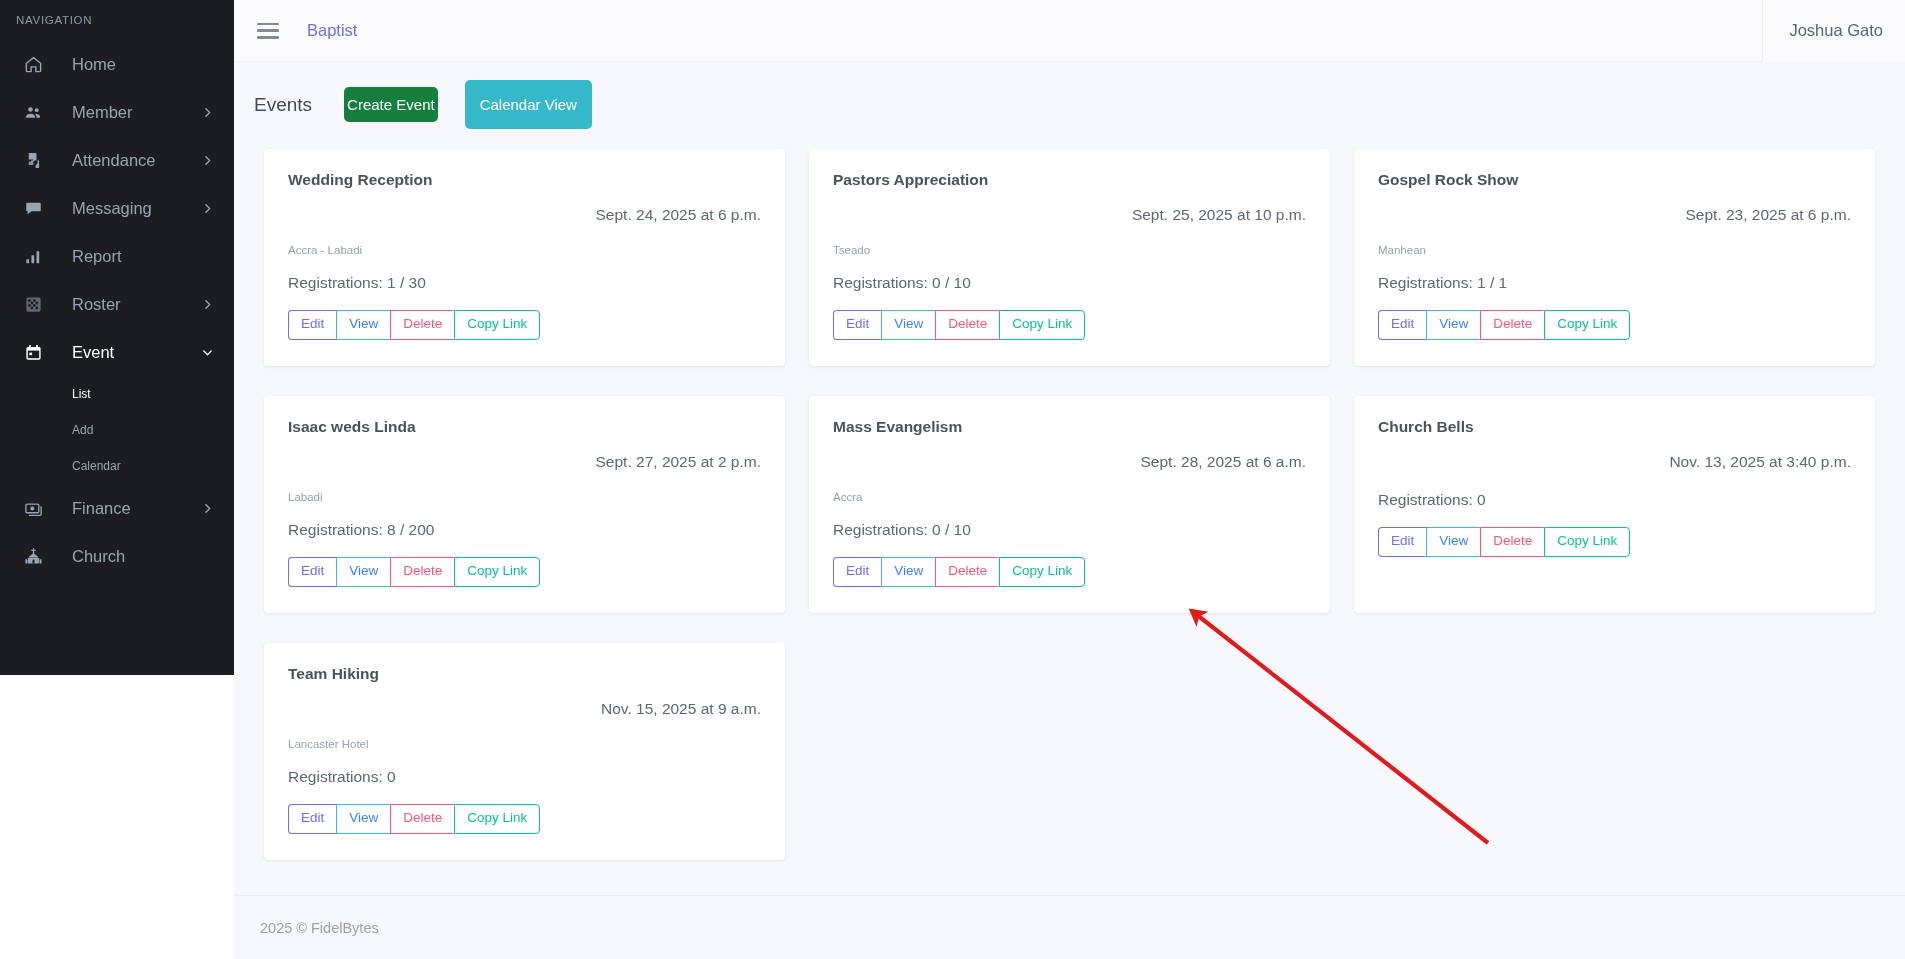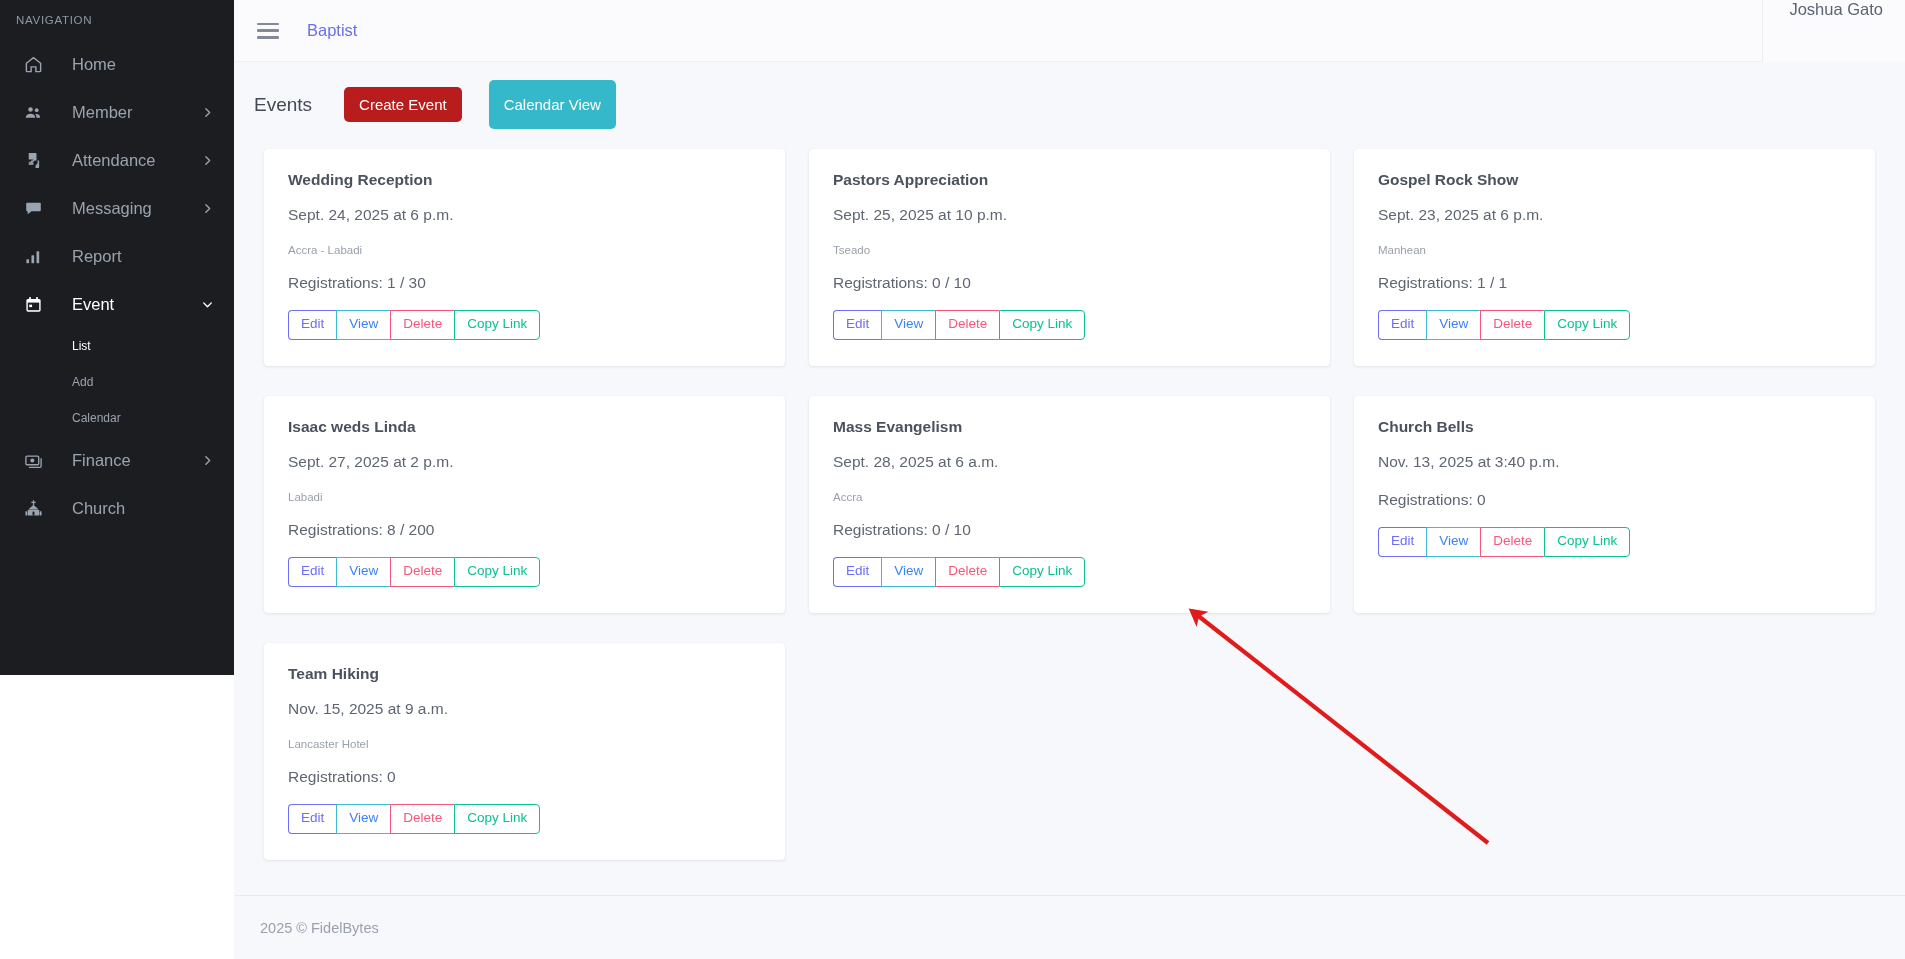--- a/index.html
+++ b/index.html
@@ -95,21 +95,21 @@
   .brand-link {
     margin-left: 28px;
     color: #6b6fe8;
     font-size: 16.5px;
     cursor: pointer;
   }
   .topbar-right {
     margin-left: auto;
     height: 62px;
     display: flex;
-    align-items: flex-start;
+    align-items: center;
     padding: 0 22px 0 26px;
     border-left: 1px solid #eceef3;
     color: #5b6374;
     font-size: 16.5px;
     cursor: pointer;
     background: #fbfbfd;
   }
 
   
   #content {
@@ -124,26 +124,26 @@
     padding: 18px 0 14px 20px;
     gap: 10px;
   }
   .page-title {
     font-size: 19px;
     color: #434a54;
     font-weight: 400;
     margin-right: 22px;
   }
   .btn-primary {
-    background: #b91c1c;
+    background: #15803d;
     color: #ffffff;
     border: none;
     border-radius: 5px;
     font-size: 15px;
-    padding: 9px 15px;
+    padding: 9px 3px;
     cursor: pointer;
     font-family: inherit;
     margin-right: 17px;
   }
   .btn-info {
     background: #35b8ca;
     color: #ffffff;
     border: none;
     border-radius: 5px;
     font-size: 15px;
@@ -173,20 +173,21 @@
   .card-title {
     font-size: 15.5px;
     color: #4b525e;
     font-weight: bold;
     margin-bottom: 17px;
   }
   .card-date {
     font-size: 15.5px;
     color: #5f6673;
     margin-bottom: 20px;
+    text-align: right;
   }
   .card-venue {
     font-size: 11.5px;
     color: #9aa0ab;
     margin-bottom: 18px;
   }
   .card-regs {
     font-size: 15.5px;
     color: #5f6673;
     margin-bottom: 18px;
@@ -295,20 +296,41 @@
         </div>
         <div class="nav-item">
           <span class="nico">
             <svg width="19" height="19" viewBox="0 0 24 24" fill="currentColor">
               <rect x="3" y="15.4" width="3.4" height="5.2" rx=".6"></rect>
               <rect x="9.4" y="10.4" width="3.4" height="10.2" rx=".6"></rect>
               <rect x="15.8" y="5.4" width="3.4" height="15.2" rx=".6"></rect>
             </svg>
           </span>
           <span class="nlabel">Report</span>
+        </div>
+        <div class="nav-item">
+          <span class="nico">
+            <svg width="19" height="19" viewBox="0 0 24 24" fill="currentColor">
+              <rect x="3" y="3" width="18" height="18" rx="2.2" opacity=".55"></rect>
+              <rect x="5.4" y="5.4" width="3.1" height="3.1" fill="#1b1d20"></rect>
+              <rect x="11.6" y="5.4" width="3.1" height="3.1" fill="#1b1d20"></rect>
+              <rect x="8.5" y="8.5" width="3.1" height="3.1" fill="#1b1d20"></rect>
+              <rect x="14.7" y="8.5" width="3.1" height="3.1" fill="#1b1d20"></rect>
+              <rect x="5.4" y="11.6" width="3.1" height="3.1" fill="#1b1d20"></rect>
+              <rect x="11.6" y="11.6" width="3.1" height="3.1" fill="#1b1d20"></rect>
+              <rect x="8.5" y="14.7" width="3.1" height="3.1" fill="#1b1d20"></rect>
+              <rect x="14.7" y="14.7" width="3.1" height="3.1" fill="#1b1d20"></rect>
+            </svg>
+          </span>
+          <span class="nlabel">Roster</span>
+          <span class="chev">
+            <svg width="13" height="13" viewBox="0 0 24 24" fill="none" stroke="currentColor" stroke-width="2.6" stroke-linecap="round" stroke-linejoin="round">
+              <polyline points="9 5 16 12 9 19"></polyline>
+            </svg>
+          </span>
         </div>
         <div class="nav-item active">
           <span class="nico">
             <svg width="19" height="19" viewBox="0 0 24 24" fill="currentColor">
               <rect x="3" y="5" width="18" height="16" rx="2"></rect>
               <rect x="4.8" y="9.6" width="14.4" height="9.6" fill="#1b1d20"></rect>
               <rect x="6.4" y="2.6" width="2.3" height="4.2" rx="1"></rect>
               <rect x="15.3" y="2.6" width="2.3" height="4.2" rx="1"></rect>
               <rect x="6.6" y="12.2" width="3.6" height="3.1"></rect>
             </svg>

